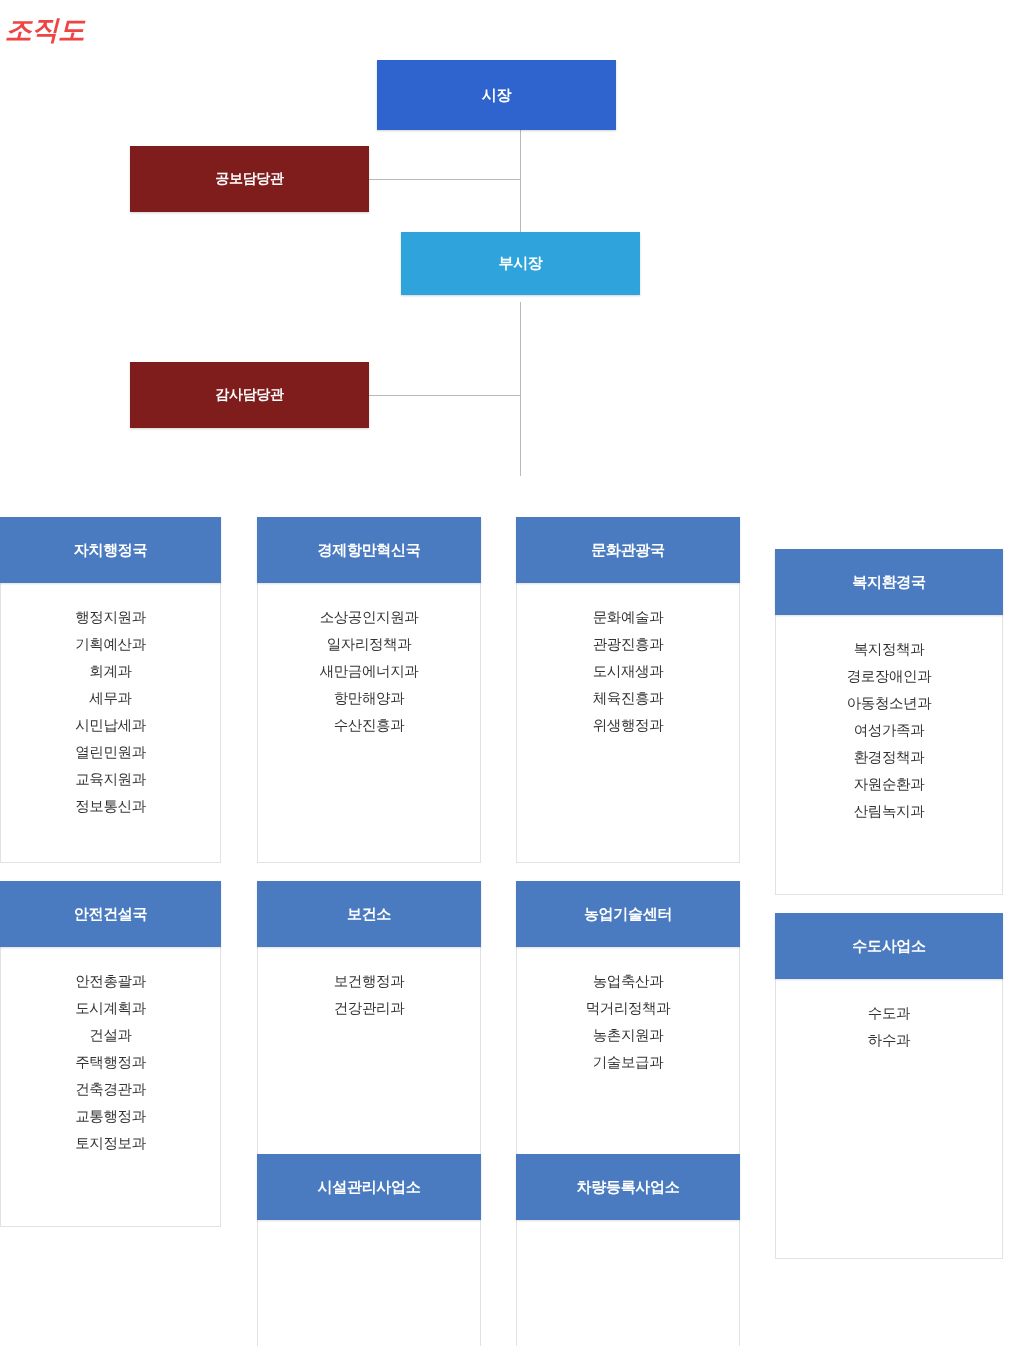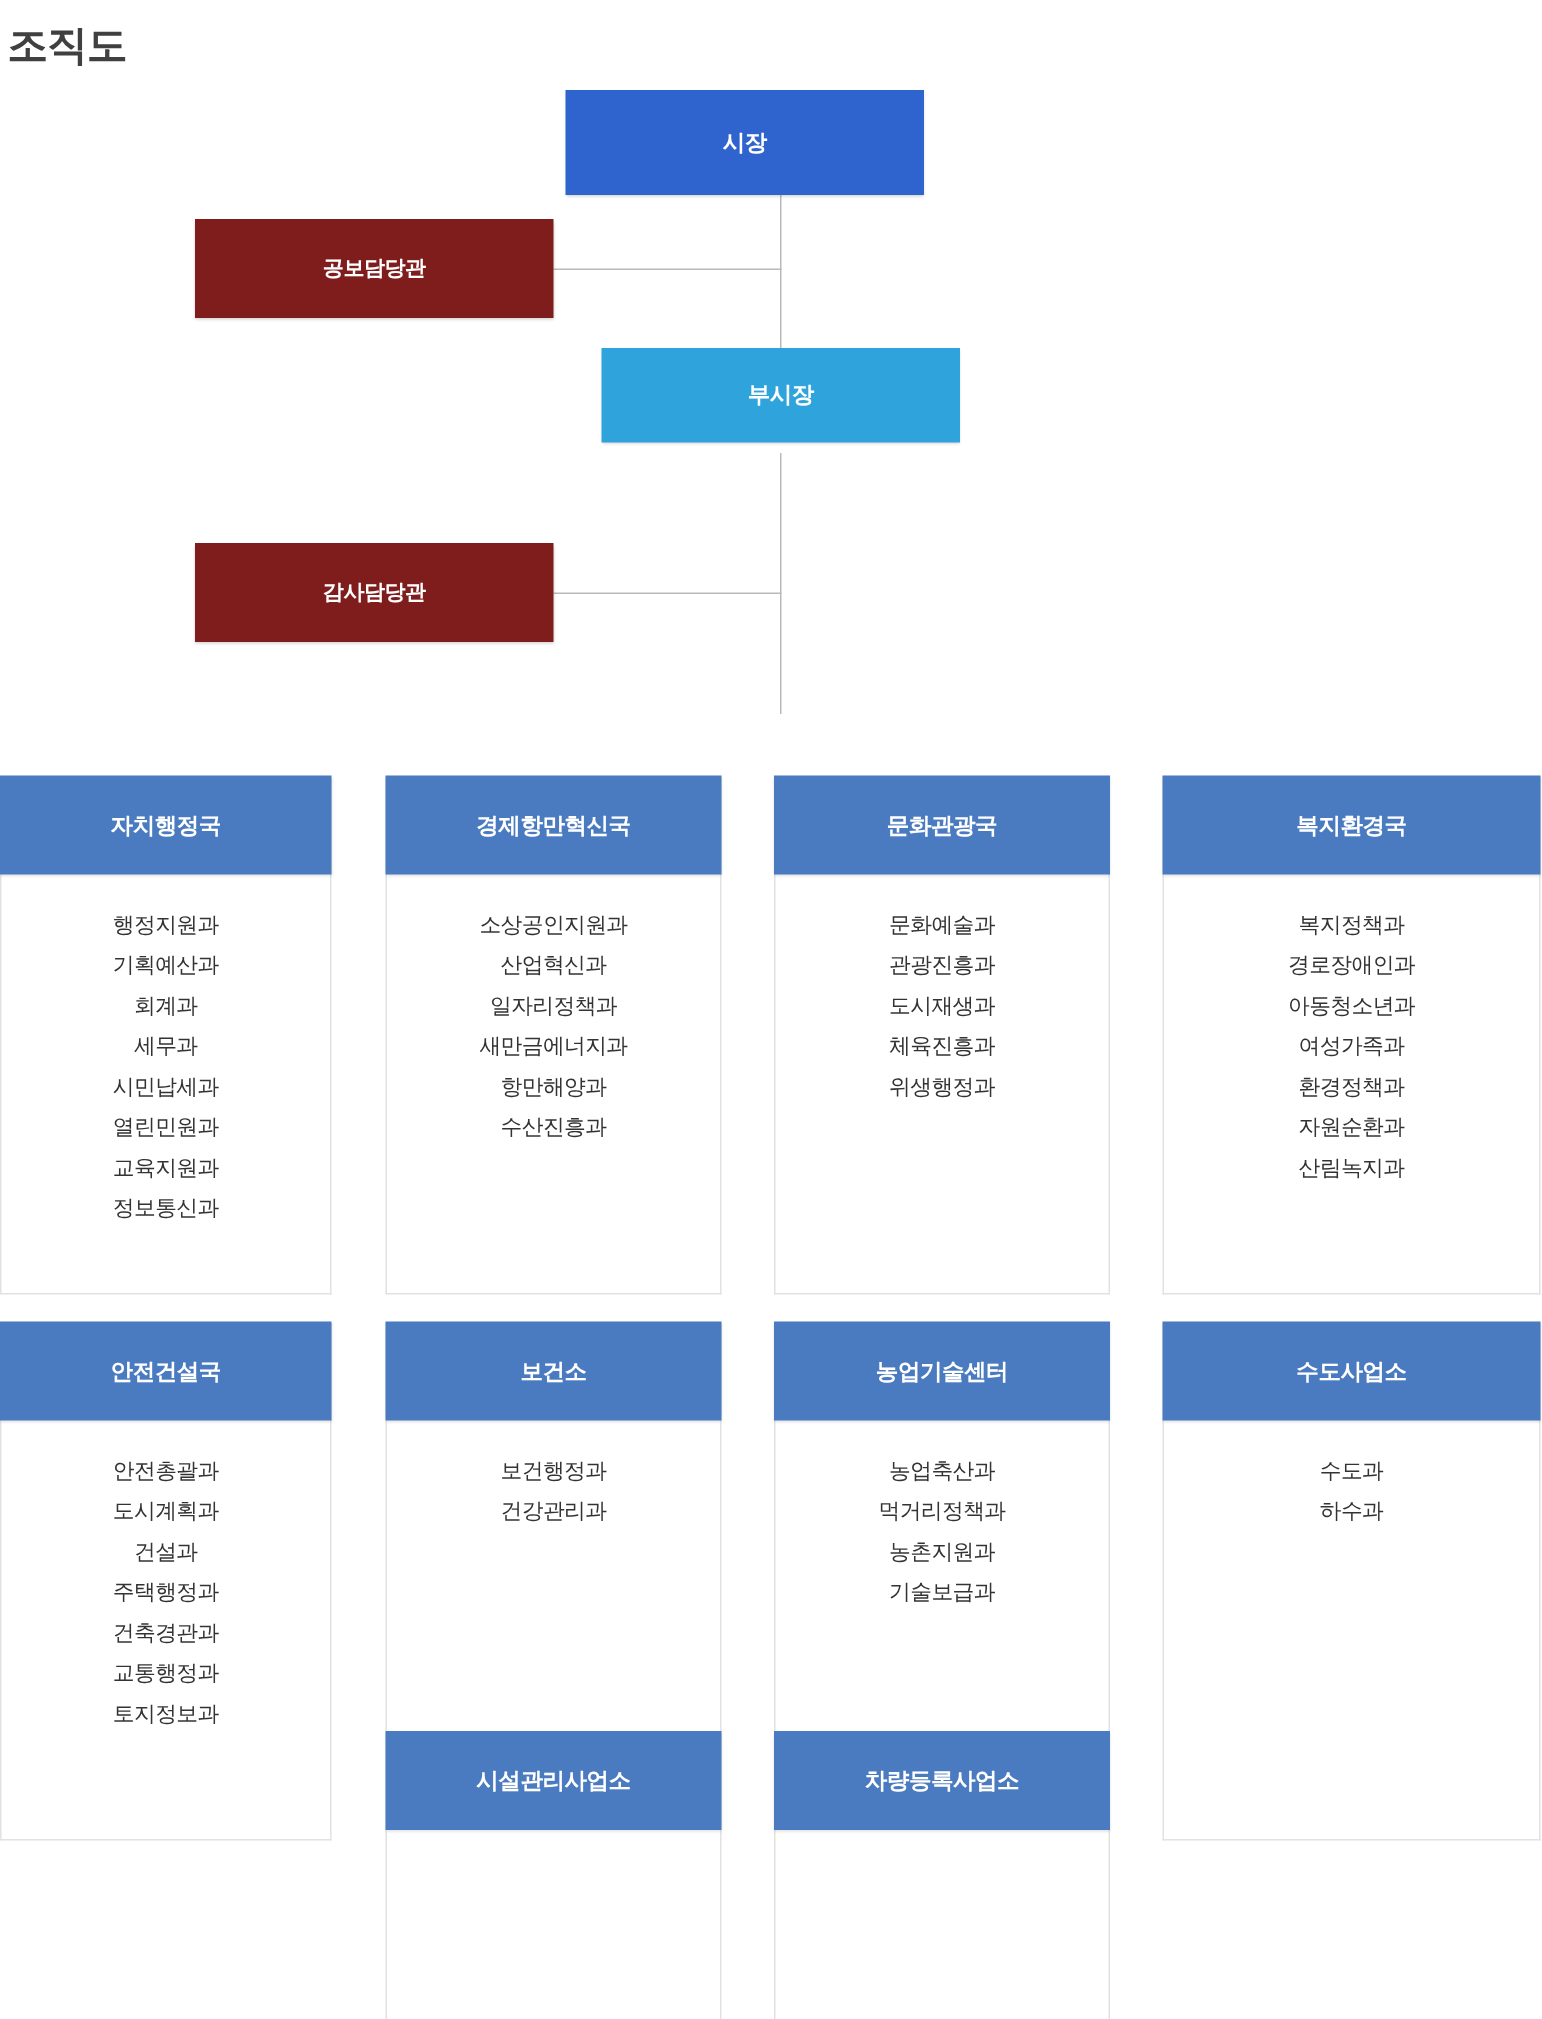--- a/index.html
+++ b/index.html
@@ -21,23 +21,24 @@
     background: #ffffff;
   }
 
   
   #page-title {
     position: absolute;
     left: 5px;
     top: 13px;
     font-size: 27px;
     font-weight: bold;
-    color: #404040;
+    color: #ef4444;
     letter-spacing: -0.5px;
     line-height: 34px;
+    font-style: italic;
   }
 
   
   .exec-box {
     position: absolute;
     display: flex;
     align-items: center;
     justify-content: center;
     color: #ffffff;
     font-size: 15px;
@@ -111,21 +112,21 @@
     font-size: 14.5px;
     line-height: 27px;
     color: #333333;
     letter-spacing: -0.4px;
   }
 
   
   .col-1 { left: 0px;   width: 221px; }
   .col-2 { left: 257px; width: 224px; }
   .col-3 { left: 516px; width: 224px; }
-  .col-4 { left: 775px; width: 252px; }
+  .col-4 { left: 775px; width: 228px; margin-top: 32px; }
 
   
   .row-1 { top: 518px;  height: 345px; }
   .row-2 { top: 882px;  height: 345px; }
   .row-3 { top: 1155px; height: 191px; }
 
   
   .row-3 { border-bottom: none; }
 </style>
 </head>
@@ -159,21 +160,20 @@
       <div class="dept-item">열린민원과</div>
       <div class="dept-item">교육지원과</div>
       <div class="dept-item">정보통신과</div>
     </div>
   </div>
 
   <div class="dept col-2 row-1">
     <div class="dept-head">경제항만혁신국</div>
     <div class="dept-body">
       <div class="dept-item">소상공인지원과</div>
-      <div class="dept-item">산업혁신과</div>
       <div class="dept-item">일자리정책과</div>
       <div class="dept-item">새만금에너지과</div>
       <div class="dept-item">항만해양과</div>
       <div class="dept-item">수산진흥과</div>
     </div>
   </div>
 
   <div class="dept col-3 row-1">
     <div class="dept-head">문화관광국</div>
     <div class="dept-body">

